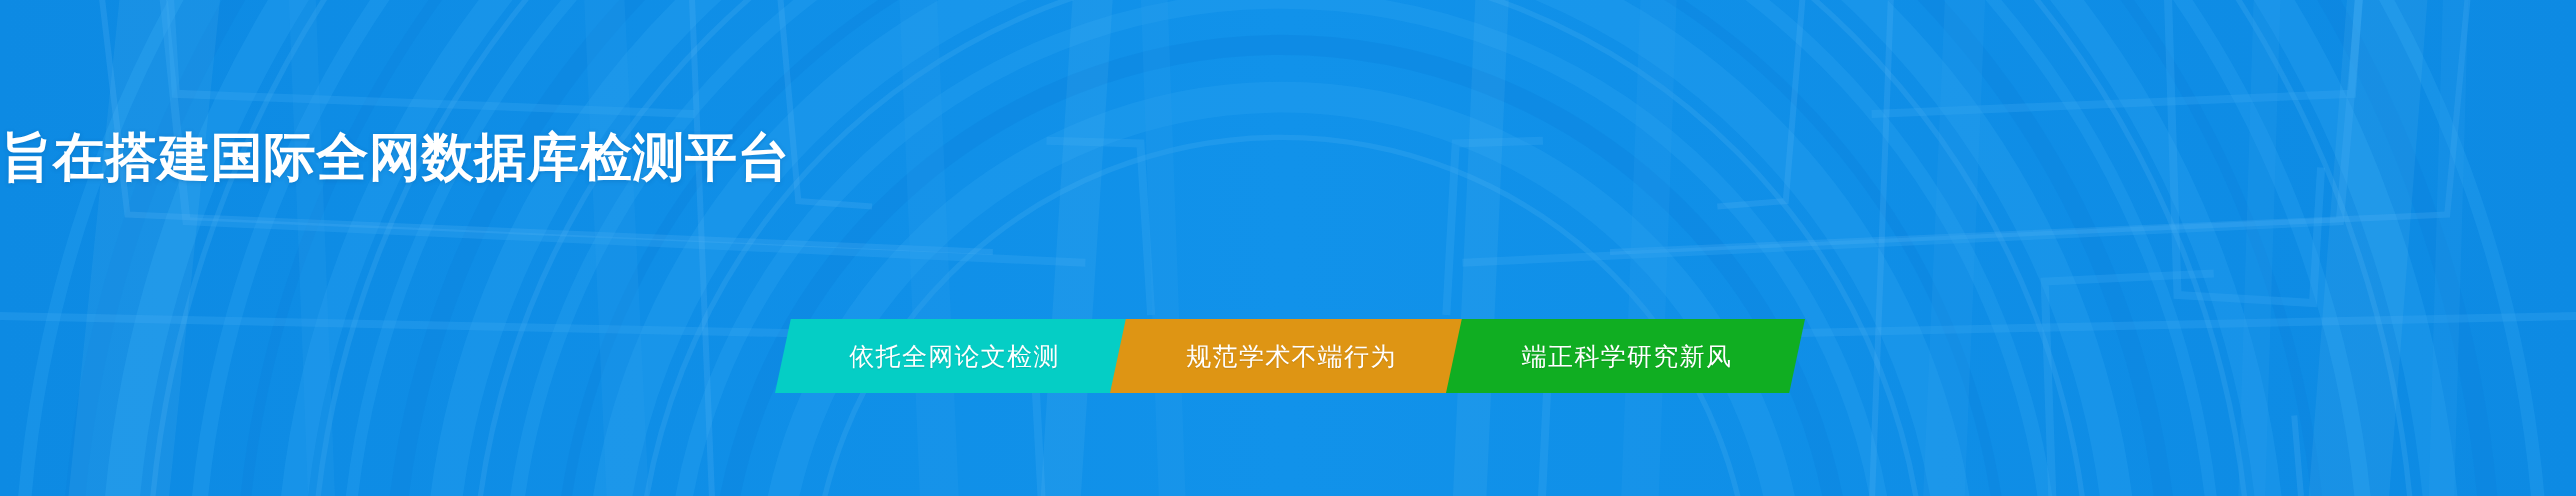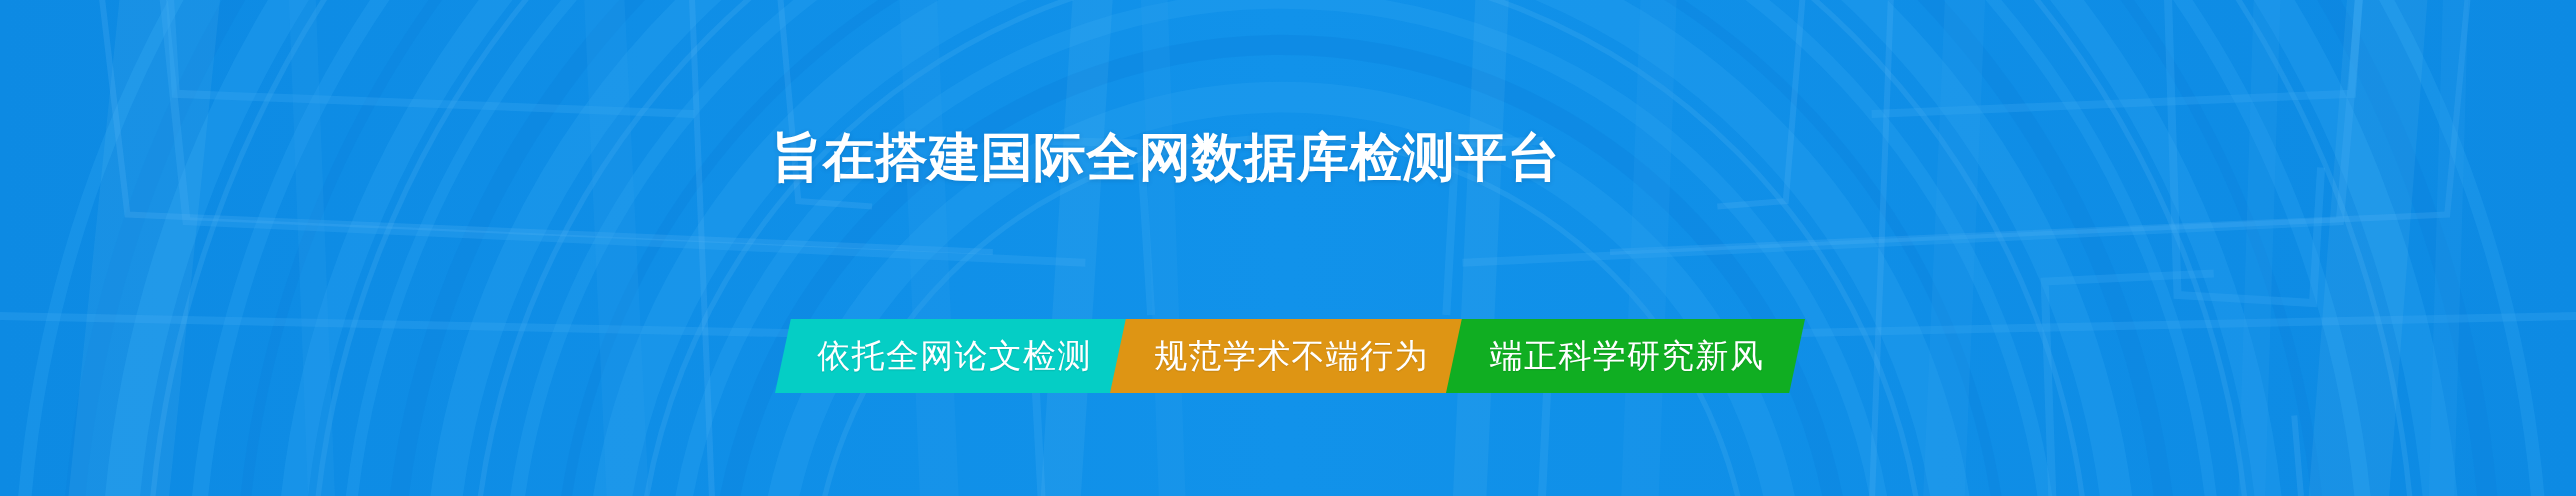--- a/index.html
+++ b/index.html
@@ -37,21 +37,21 @@
   }
   .hl-line {
     color: #ffffff;
     font-weight: bold;
     font-size: 52px;
     line-height: 70px;
     letter-spacing: 0.7px;
     white-space: nowrap;
     text-shadow: 0 1.3px 4px rgba(8, 72, 130, 0.25);
   }
-  .hl-line-1 { margin-left: 770px; }
+  .hl-line-1 { }
   .hl-line-2 { margin-left: 1079px; }
 
   
   #badge-strip {
     position: absolute;
     left: 775px;
     top: 319px;
     width: 1030px;
     height: 74px;
     z-index: 6;
@@ -61,21 +61,21 @@
     top: 0;
     height: 74px;
     display: flex;
     align-items: center;
     justify-content: center;
     -webkit-clip-path: polygon(4.4% 0%, 100% 0%, 95.6% 100%, 0% 100%);
     clip-path: polygon(4.4% 0%, 100% 0%, 95.6% 100%, 0% 100%);
   }
   .badge-label {
     color: #ffffff;
-    font-size: 33px;
+    font-size: 25px;
     font-weight: normal;
     letter-spacing: 1.3px;
     white-space: nowrap;
     text-shadow: 0 0.7px 1.3px rgba(0, 0, 0, 0.12);
   }
   .badge-1 { left: 0px;    width: 359px; background: #05cec5; }
   .badge-2 { left: 335px;  width: 359px; background: #de9514; }
   .badge-3 { left: 671px; width: 359px; background: #10ae22; }
   .badge-2 .badge-label { margin-left: 4px; }
   .badge-3 .badge-label { margin-left: 3px; }

